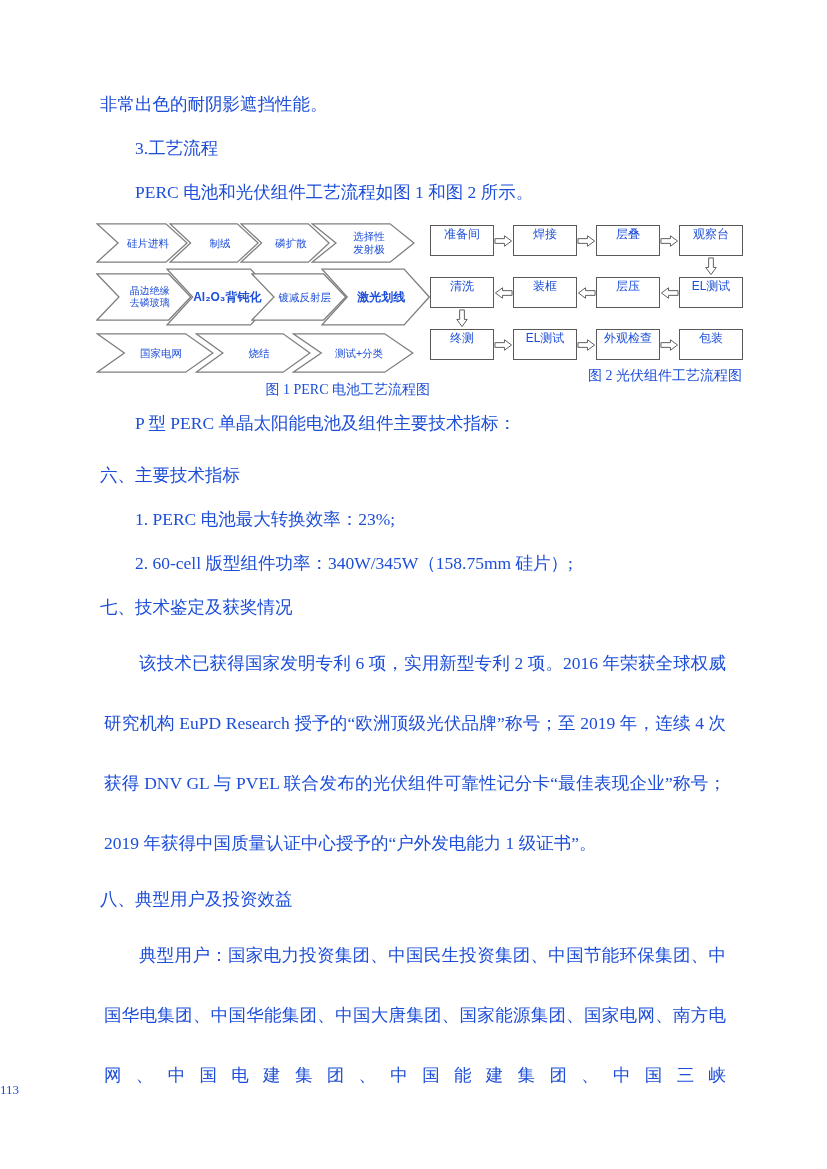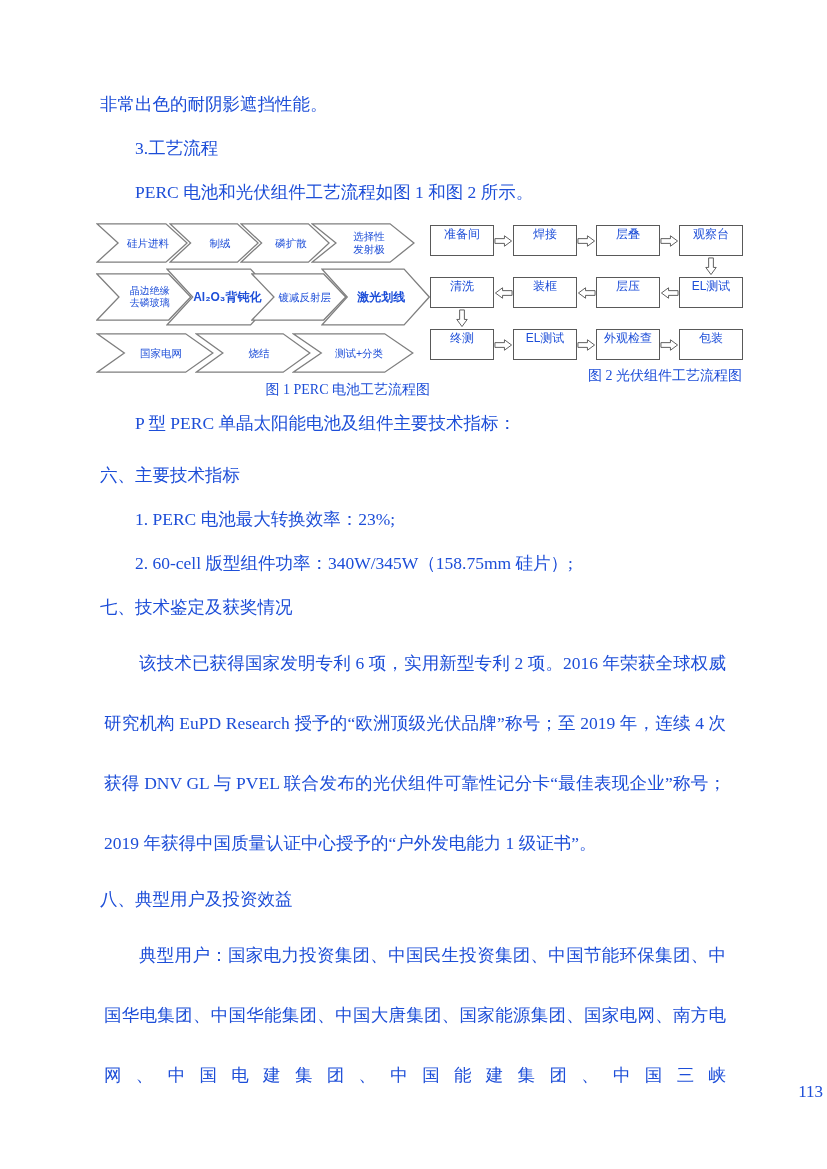--- a/index.html
+++ b/index.html
@@ -40,22 +40,22 @@
   .grid{display:grid;
         grid-template-columns:64px 19px 64px 19px 64px 19px 64px;
         grid-template-rows:31px 21px 31px 21px 31px;
         align-items:center;justify-items:center;margin-top:3px;}
   .gbox{width:100%;height:100%;box-sizing:border-box;border:1.4px solid #595959;background:#fff;
         display:flex;align-items:flex-start;justify-content:center;
         font-family:"Liberation Sans","DejaVu Sans",sans-serif;font-size:12px;}
   .harrow{width:19px;height:14px;display:block;}
   .varrow{width:14px;height:19px;display:block;}
 
-  .footer{position:absolute;left:0;right:4px;top:1082px;text-align:right;
-          font-size:17px;font-family:"Liberation Serif","DejaVu Serif",serif;}
+  .footer{position:absolute;left:0;right:12px;top:1082px;text-align:left;
+          font-size:13px;font-family:"Liberation Serif","DejaVu Serif",serif;}
 </style>
 </head>
 <body>
 
 <div class="page">
   <div class="content">
 
     <p class="line just">非常出色的耐阴影遮挡性能。</p>
     <p class="line indent-1">3.工艺流程</p>
     <p class="line indent-1">PERC 电池和光伏组件工艺流程如图 1 和图 2 所示。</p>

